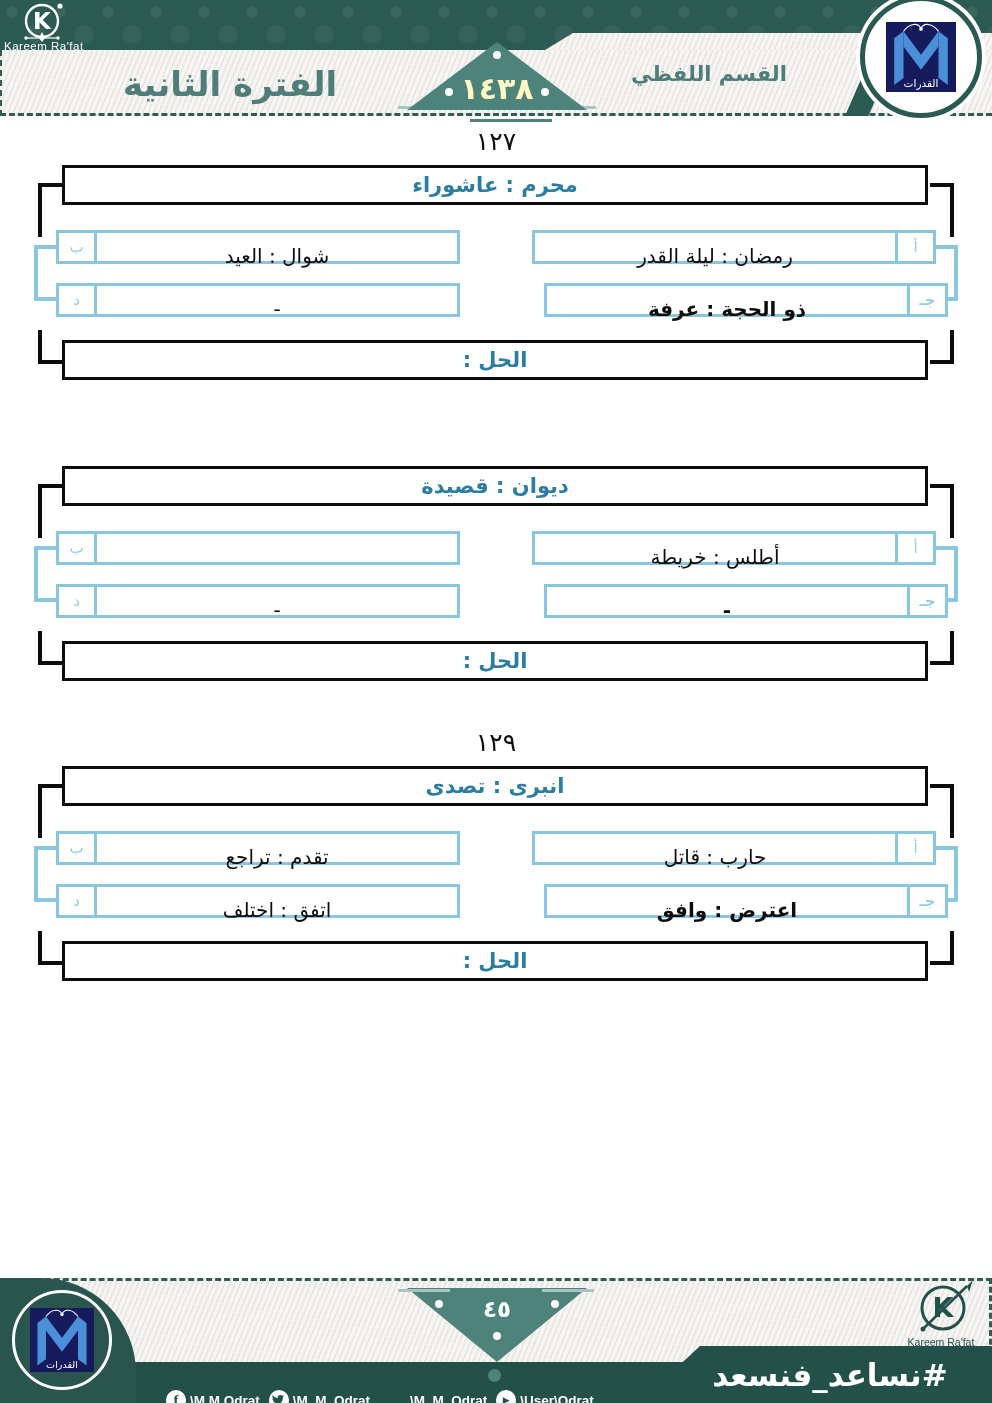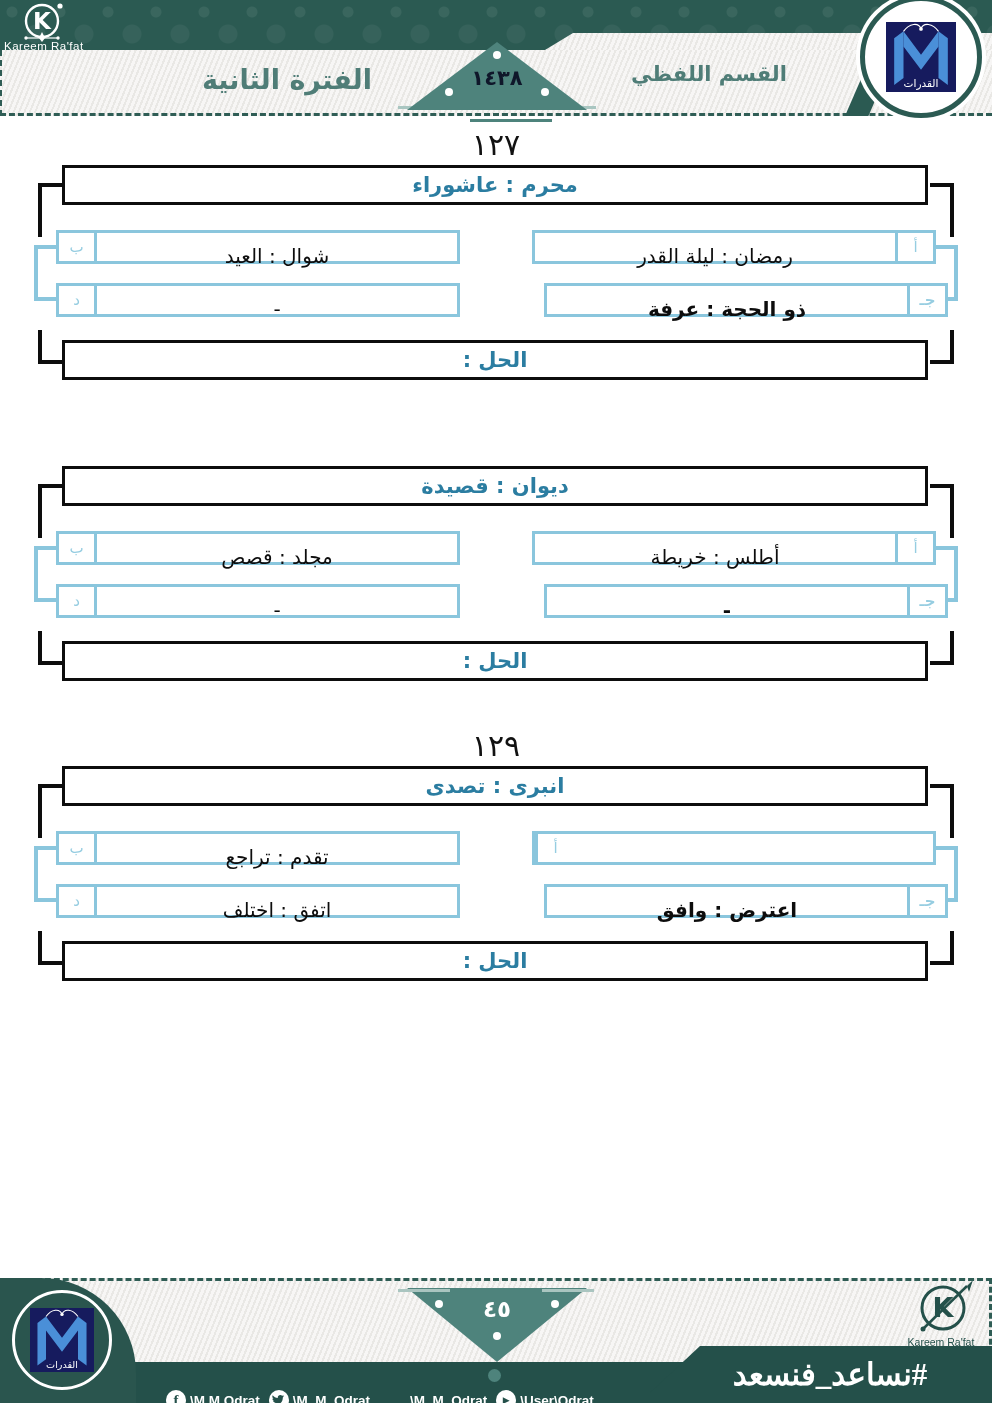--- a/index.html
+++ b/index.html
@@ -30,50 +30,50 @@
     top:50px; left:0; width:992px; height:66px;
     border-left:2px dashed #2f5d55;
     border-bottom:3px dashed #2f5d55;
   }
   .strip-wedge {
     left:845px; top:50px; width:52px; height:66px; background:#2b5a52;
     clip-path:polygon(55% 0, 100% 0, 45% 100%, 0 100%);
     z-index:4;
   }
   .header-title { color:#4f7d77; font-weight:bold; text-align:center; direction:rtl; z-index:2; }
-  .period-title { top:64px; left:88px; width:284px; font-size:27px;text-align:right; }
+  .period-title { top:64px; left:88px; width:284px; font-size:34px; }
   .section-title { top:62px; left:572px; width:274px; font-size:21px; }
 
   .tri {
     left:407px; top:42px; width:180px; height:68px; background:#4e837c;
     clip-path:polygon(50% 0, 100% 100%, 0 100%); z-index:3;
   }
   .tri-year {
-    position:absolute; bottom:20px; left:0; width:100%;
-    text-align:center; font-size:21px; font-weight:bold; color:#0f172a; direction:rtl;
+    position:absolute; bottom:4px; left:0; width:100%;
+    text-align:center; font-size:30px; font-weight:bold; color:#fef9c3; direction:rtl;
   }
   .dot { position:absolute; border-radius:50%; background:#ffffff; }
   .tri-line { height:3px; background:#a9c6c1; z-index:2; }
   .tri-underline { top:119px; left:470px; width:82px; height:3px; background:#4e837c; z-index:5; }
 
   .logo-circle {
     left:860px; top:-4px; width:122px; height:122px; border-radius:50%;
     background:#ffffff; border:5px solid #2b5a52; box-shadow:0 0 0 4px #ffffff;
     display:flex; align-items:center; justify-content:center; z-index:6;
   }
   .fblob-circle {
     left:12px; top:1290px; width:100px; height:100px; border-radius:50%;
     border:3px solid #ffffff; display:flex; align-items:center; justify-content:center; z-index:7;
   }
   .brand-left { left:4px; top:2px; width:110px; z-index:3; }
   .brand-left-text { left:4px; top:40px; width:110px; color:#ffffff; font-family:"Liberation Sans", sans-serif; font-size:11.5px; letter-spacing:0.5px; z-index:3; }
 
   
   .qblock { left:0; width:992px; height:260px; }
-  .qnum { position:absolute; top:0; left:0; width:100%; height:30px; text-align:center; font-size:30px; color:#111; direction:rtl; }
+  .qnum { position:absolute; top:0; left:0; width:100%; height:30px; text-align:center; font-size:25px; color:#111; direction:rtl; }
   .bbox {
     position:absolute; left:62px; width:866px; height:40px;
     border:3px solid #0d0d0d; background:#fff;
     display:flex; align-items:center; justify-content:center;
   }
   .title-box { top:38px; }
   .sol-box { top:213px; }
   .teal-text { color:#2b7da1; font-weight:bold; font-size:21px; direction:rtl; }
 
   .lk { position:absolute; }
@@ -114,21 +114,21 @@
   .s-icon { width:20px; height:20px; border-radius:50%; background:#ffffff; display:flex; align-items:center; justify-content:center; overflow:hidden; }
   .s-icon.wide { width:27px; border-radius:10px;margin-top:46px; }
   .s-glyph-f { color:#24504a; font-family:"Liberation Serif", serif; font-weight:bold; font-size:15px; line-height:1; }
   .s-glyph-ask { color:#24504a; font-style:italic; font-weight:bold; font-size:10px; font-family:"Liberation Serif", serif; }
   .s-glyph-yt { color:#24504a; font-size:9px; }
   .s-handle { color:#ffffff; font-family:"Liberation Sans", sans-serif; font-weight:bold; font-size:13.5px; white-space:nowrap; }
 
   .hashtag-panel {
     left:650px; top:1346px; width:342px; height:57px; background:#24504a;
     clip-path:polygon(50px 0, 100% 0, 100% 100%, 0 100%, 0 82%);
-    display:flex; align-items:center; justify-content:center; z-index:5;font-family:Liberation Serif, serif;
+    display:flex; align-items:center; justify-content:center; z-index:5;
   }
   .hashtag-text { color:#ffffff; font-weight:bold; font-size:31px; direction:rtl; padding-left:18px; }
 
   .klogo-right { left:893px; top:1281px; width:96px; z-index:7; }
   .klogo-right-text { left:893px; top:1336px; width:96px; text-align:center; color:#24504a; font-family:"Liberation Sans", sans-serif; font-size:10.5px; z-index:7; }
 
   .msquare { width:70px; height:70px; }
 </style>
 </head>
 <body>
@@ -217,21 +217,20 @@
     <div class="lk lk-tr"></div>
     <div class="lk lk-br"></div>
     <div class="bk bk-l"></div>
     <div class="bk bk-r"></div>
     <div class="opt opt-r1">
       <div class="opt-text">أطلس : خريطة</div>
       <div class="opt-letter rgt">أ</div>
     </div>
     <div class="opt opt-l1">
       <div class="opt-letter lft">ب</div>
-      <div class="opt-text">مجلد : قصص</div>
     </div>
     <div class="opt opt-r2">
       <div class="opt-text">-</div>
       <div class="opt-letter rgt">جـ</div>
     </div>
     <div class="opt opt-l2">
       <div class="opt-letter lft">د</div>
       <div class="opt-text">-</div>
     </div>
     <div class="bbox sol-box">
@@ -244,20 +243,21 @@
     <div class="bbox title-box">
       <span class="teal-text">انبرى : تصدى</span>
     </div>
     <div class="lk lk-tl"></div>
     <div class="lk lk-bl"></div>
     <div class="lk lk-tr"></div>
     <div class="lk lk-br"></div>
     <div class="bk bk-l"></div>
     <div class="bk bk-r"></div>
     <div class="opt opt-r1">
+      <div class="opt-text">حارب : قاتل</div>
       <div class="opt-letter rgt">أ</div>
     </div>
     <div class="opt opt-l1">
       <div class="opt-letter lft">ب</div>
       <div class="opt-text">تقدم : تراجع</div>
     </div>
     <div class="opt opt-r2">
       <div class="opt-text">اعترض : وافق</div>
       <div class="opt-letter rgt">جـ</div>
     </div>

